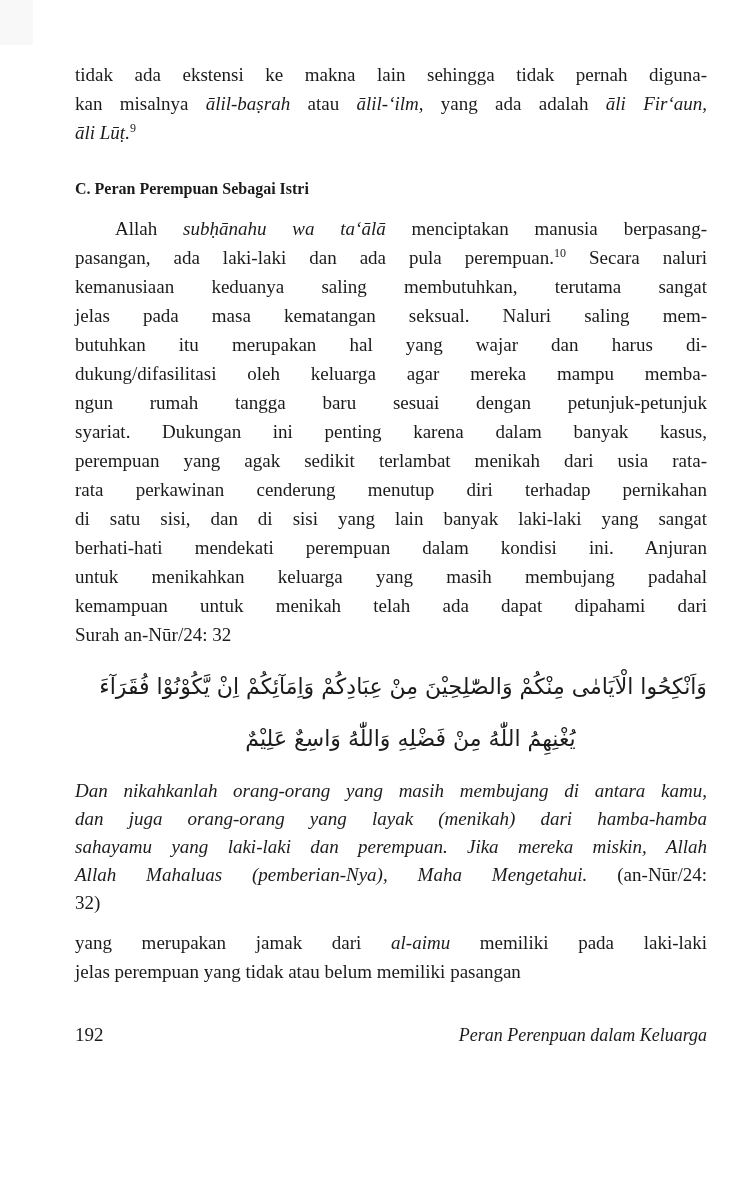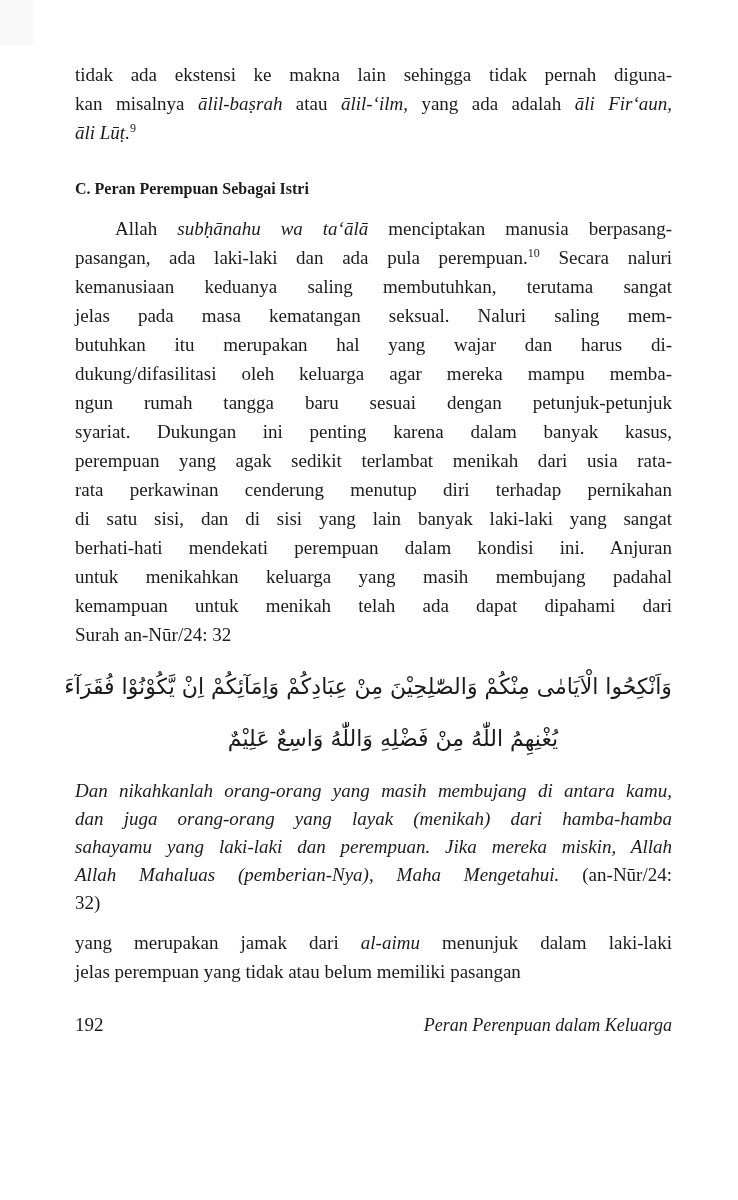--- a/index.html
+++ b/index.html
@@ -12,21 +12,21 @@
     font-family: "Liberation Serif", "DejaVu Serif", serif;
     position: relative;
     overflow: hidden;
   }
   .artifact {
     position:absolute; left:0; top:0; width:33px; height:45px;
     background:#f8f8f8;
   }
   .page {
     width:738px; height:1028px;
-    padding:60px 66px 0 75px;
+    padding:60px 31px 0 75px;
   }
   .para { margin:0; }
   .line {
     font-size:19px;
     line-height:29px;
     text-align:justify;
     text-align-last:justify;
     text-justify:inter-word;
   }
   .line-last { text-align-last:left; }
@@ -55,21 +55,21 @@
     margin:12px 0 12px 0;
   }
   .arabic-line { white-space:nowrap;margin-left:39px; }
   .b-translation-paragraph { margin-top:0; }
   .b-translation-paragraph .line { line-height:28px; }
   .b-closing-paragraph { margin-top:11px; }
   .footer {
     display:flex;
     justify-content:space-between;
     align-items:baseline;
-    margin-top:28px;
+    margin-top:38px;
   }
   .page-number { font-size:19px; }
   .running-title { font-size:18px; font-style:italic; }
 </style>
 </head>
 <body>
 
 <div class="artifact"></div>
 
 <div class="page">
@@ -102,21 +102,21 @@
         <div class="arabic-line">يُغْنِهِمُ اللّٰهُ مِنْ فَضْلِهِ وَاللّٰهُ وَاسِعٌ عَلِيْمٌ</div>
       </div>
       <div class="para b-translation-paragraph">
         <div class="line"><span class="seg-i">Dan nikahkanlah orang-orang yang masih membujang di antara kamu,</span></div>
         <div class="line"><span class="seg-i">dan juga orang-orang yang layak (menikah) dari hamba-hamba</span></div>
         <div class="line"><span class="seg-i">sahayamu yang laki-laki dan perempuan. Jika mereka miskin, Allah</span></div>
         <div class="line"><span class="seg-i">Allah Mahaluas (pemberian-Nya), Maha Mengetahui. </span><span class="seg-n">(an-Nūr/24:</span></div>
         <div class="line line-last"><span class="seg-n">32)</span></div>
       </div>
       <div class="para b-closing-paragraph">
-        <div class="line"><span class="seg-n">yang merupakan jamak dari </span><span class="seg-i">al-aimu</span><span class="seg-n"> menunjuk dalam laki-laki</span></div>
+        <div class="line"><span class="seg-n">yang merupakan jamak dari </span><span class="seg-i">al-aimu</span><span class="seg-n"> memiliki pada laki-laki</span></div>
         <div class="line line-last"><span class="seg-n">jelas perempuan yang tidak atau belum memiliki pasangan</span></div>
       </div>
     </div>
 
   <div class="footer">
     <span class="page-number">192</span>
     <span class="running-title">Peran Perenpuan dalam Keluarga</span>
   </div>
 </div>
 

